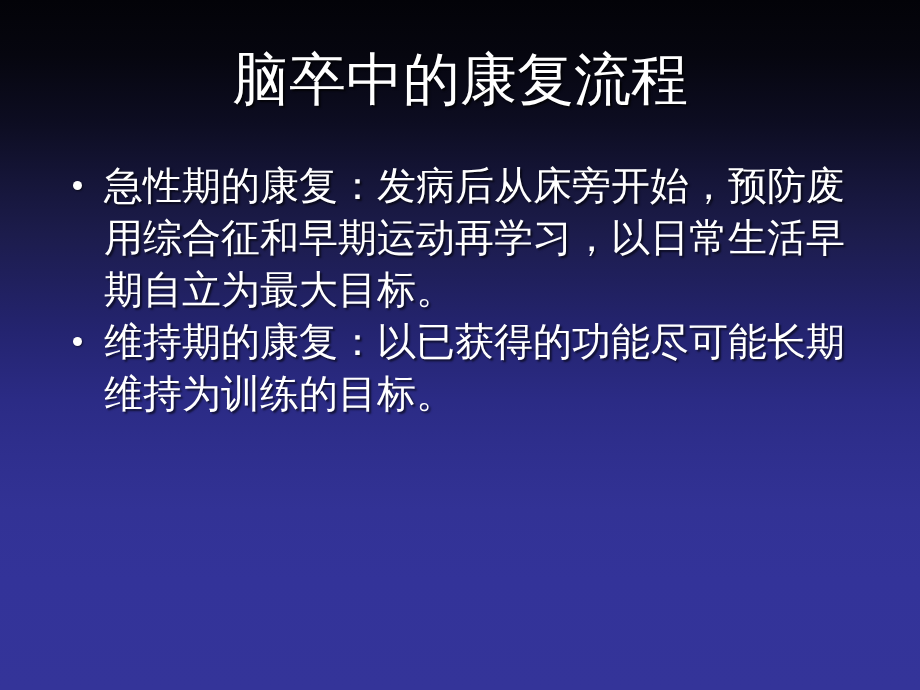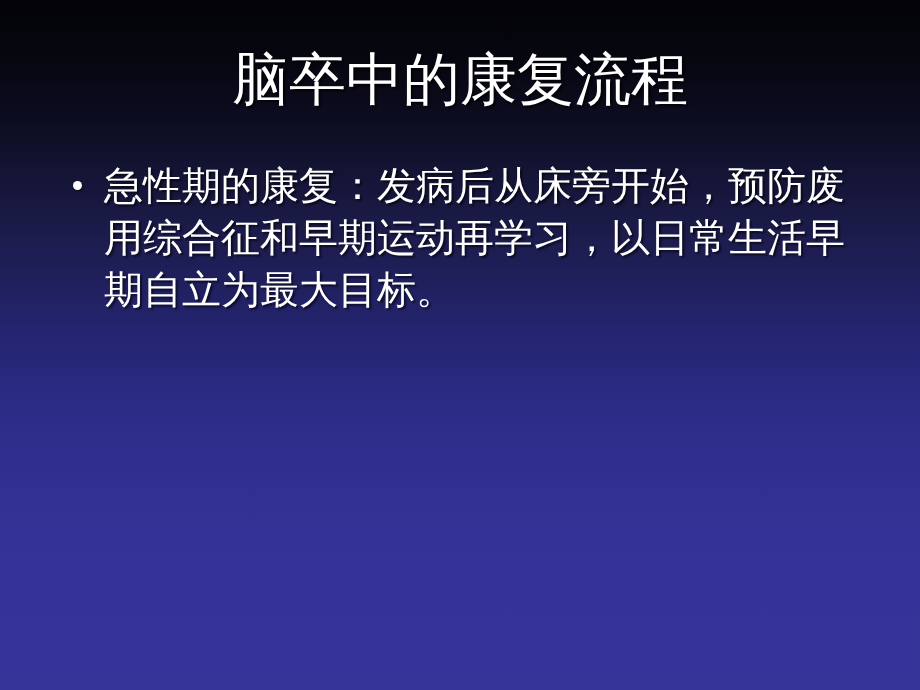--- a/index.html
+++ b/index.html
@@ -96,16 +96,20 @@
   <div class="slide-title">脑卒中的康复流程</div>
 
   <ul class="body-list">
 
     <li class="bullet-item">
       <span class="bullet-marker"></span>
       <span class="bullet-text">急性期的康复：发病后从床旁开始，预防废用综合征和早期运动再学习，以日常生活早期自立为最大目标。</span>
     </li>
 
 
+    <li class="bullet-item">
+      <span class="bullet-marker"></span>
+      <span class="bullet-text">维持期的康复：以已获得的功能尽可能长期维持为训练的目标。</span>
+    </li>
 
   </ul>
 
 </div>
 
 </body></html>

